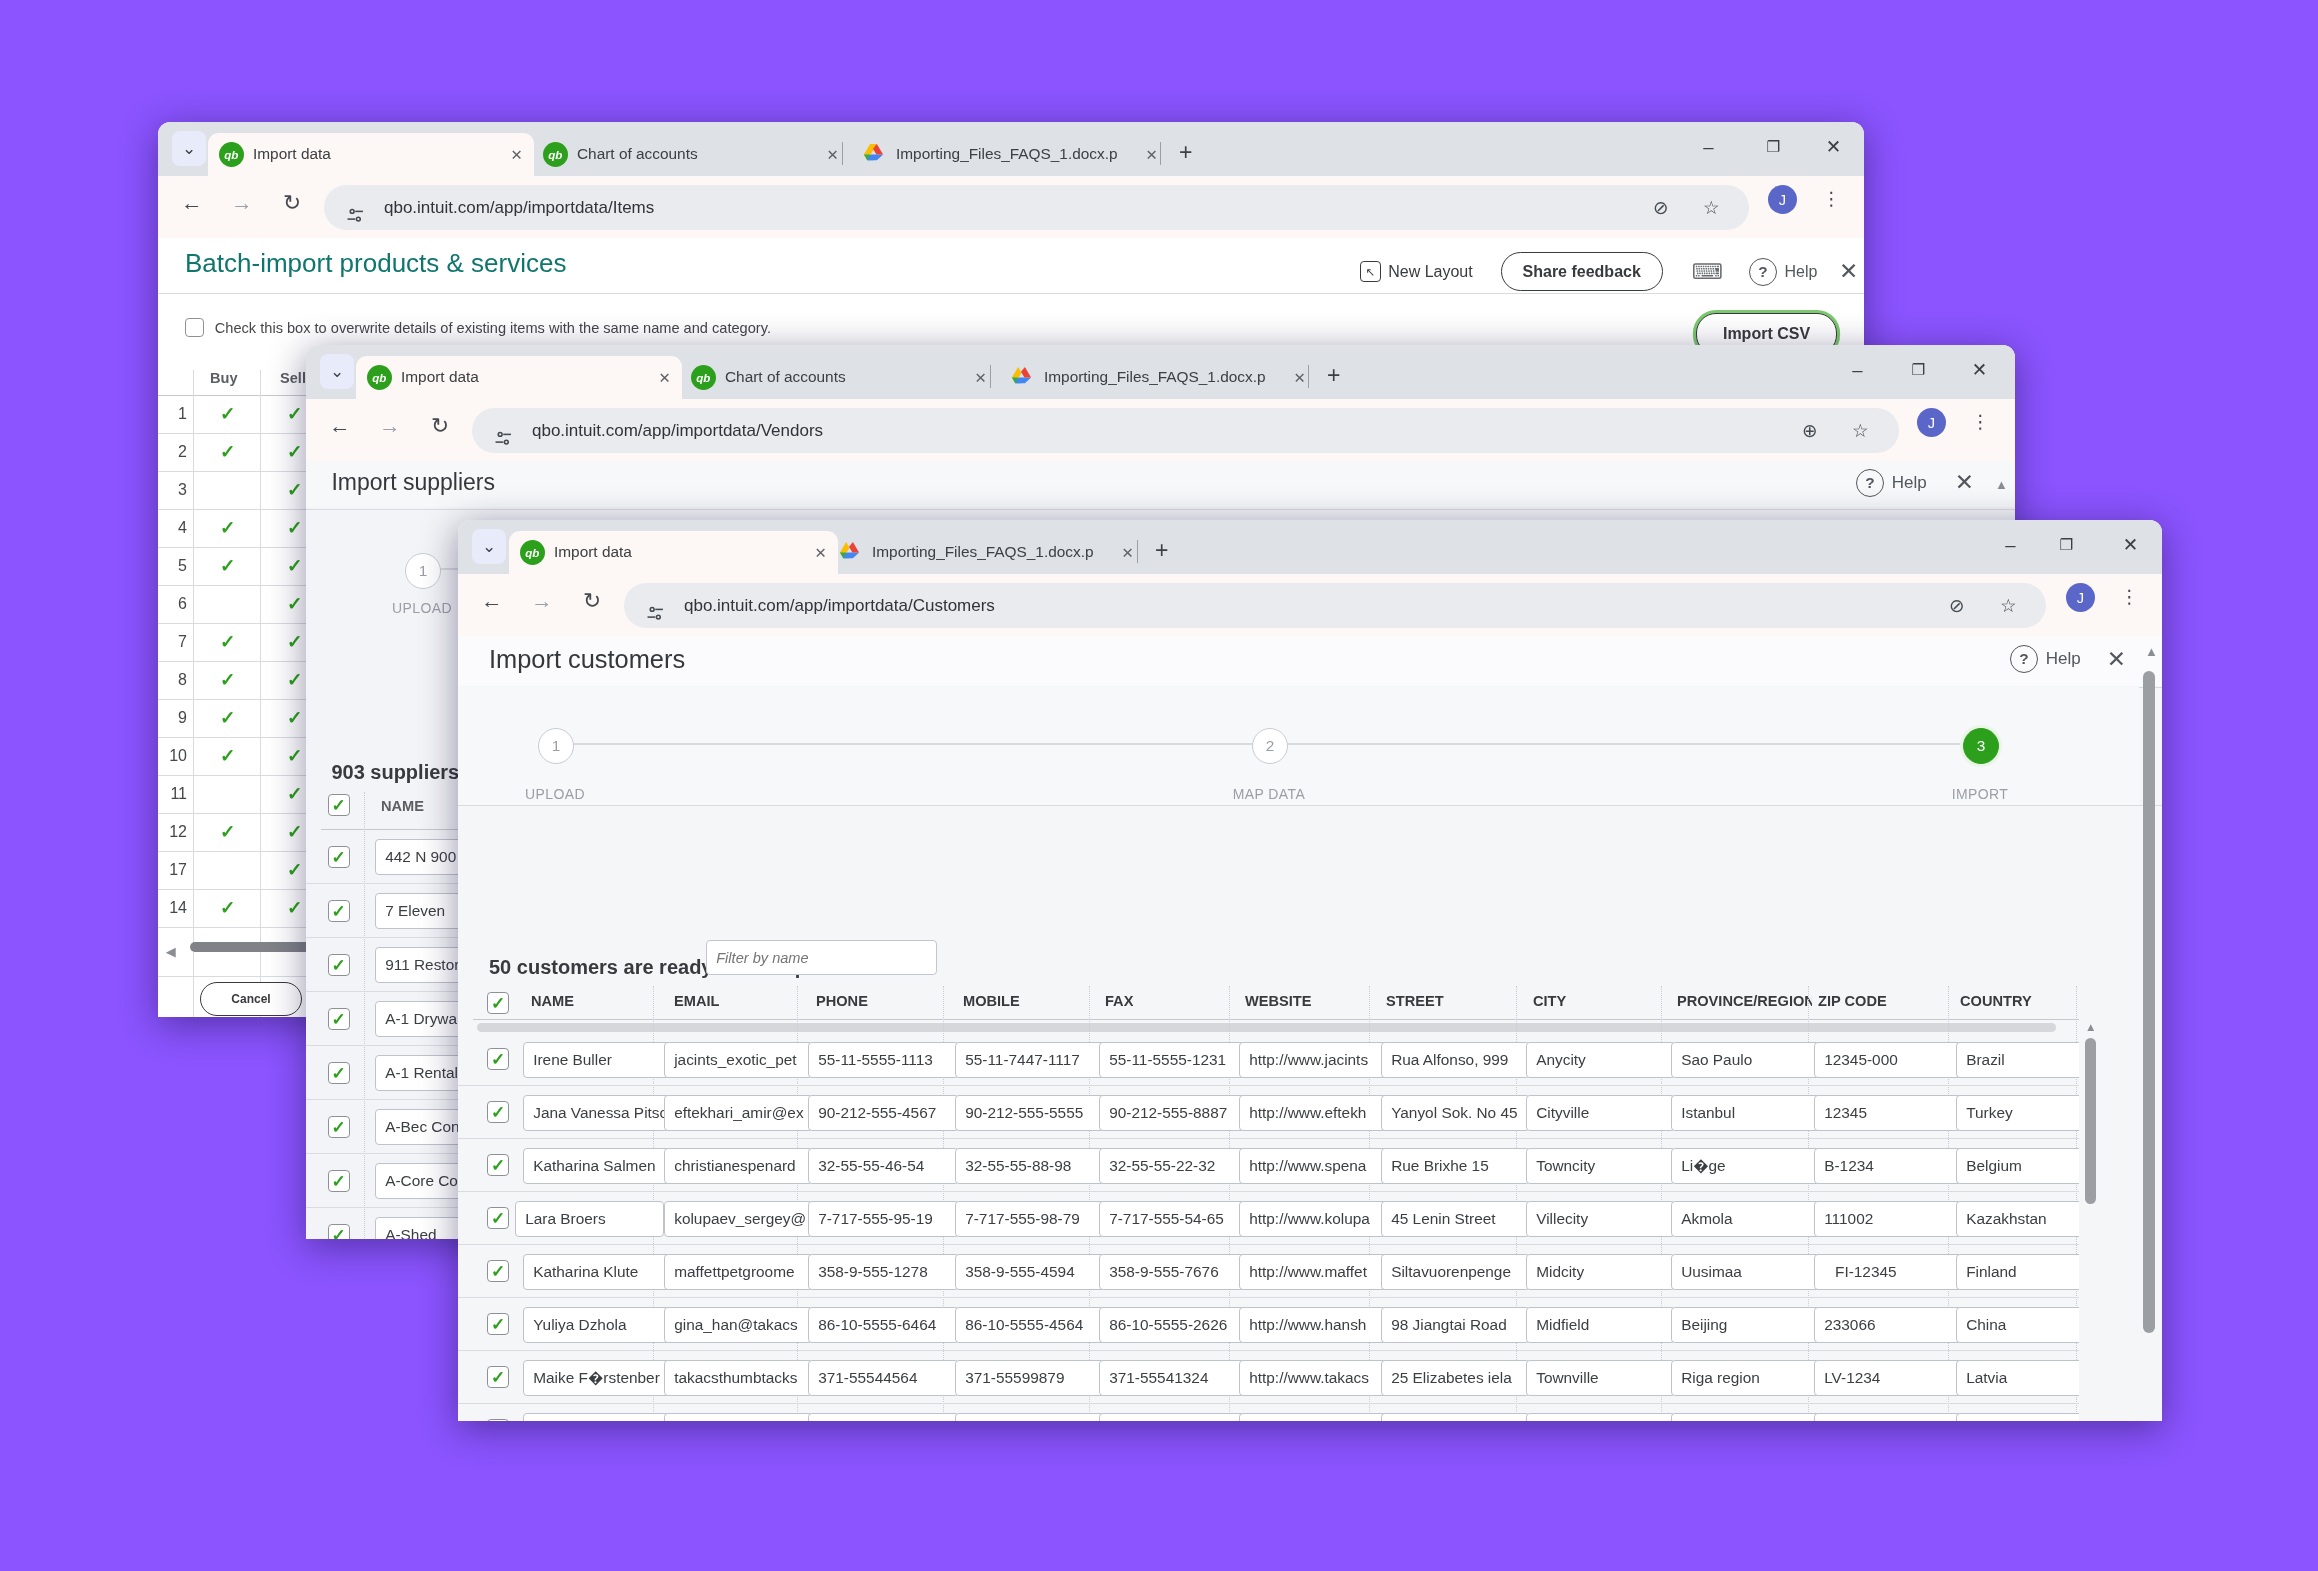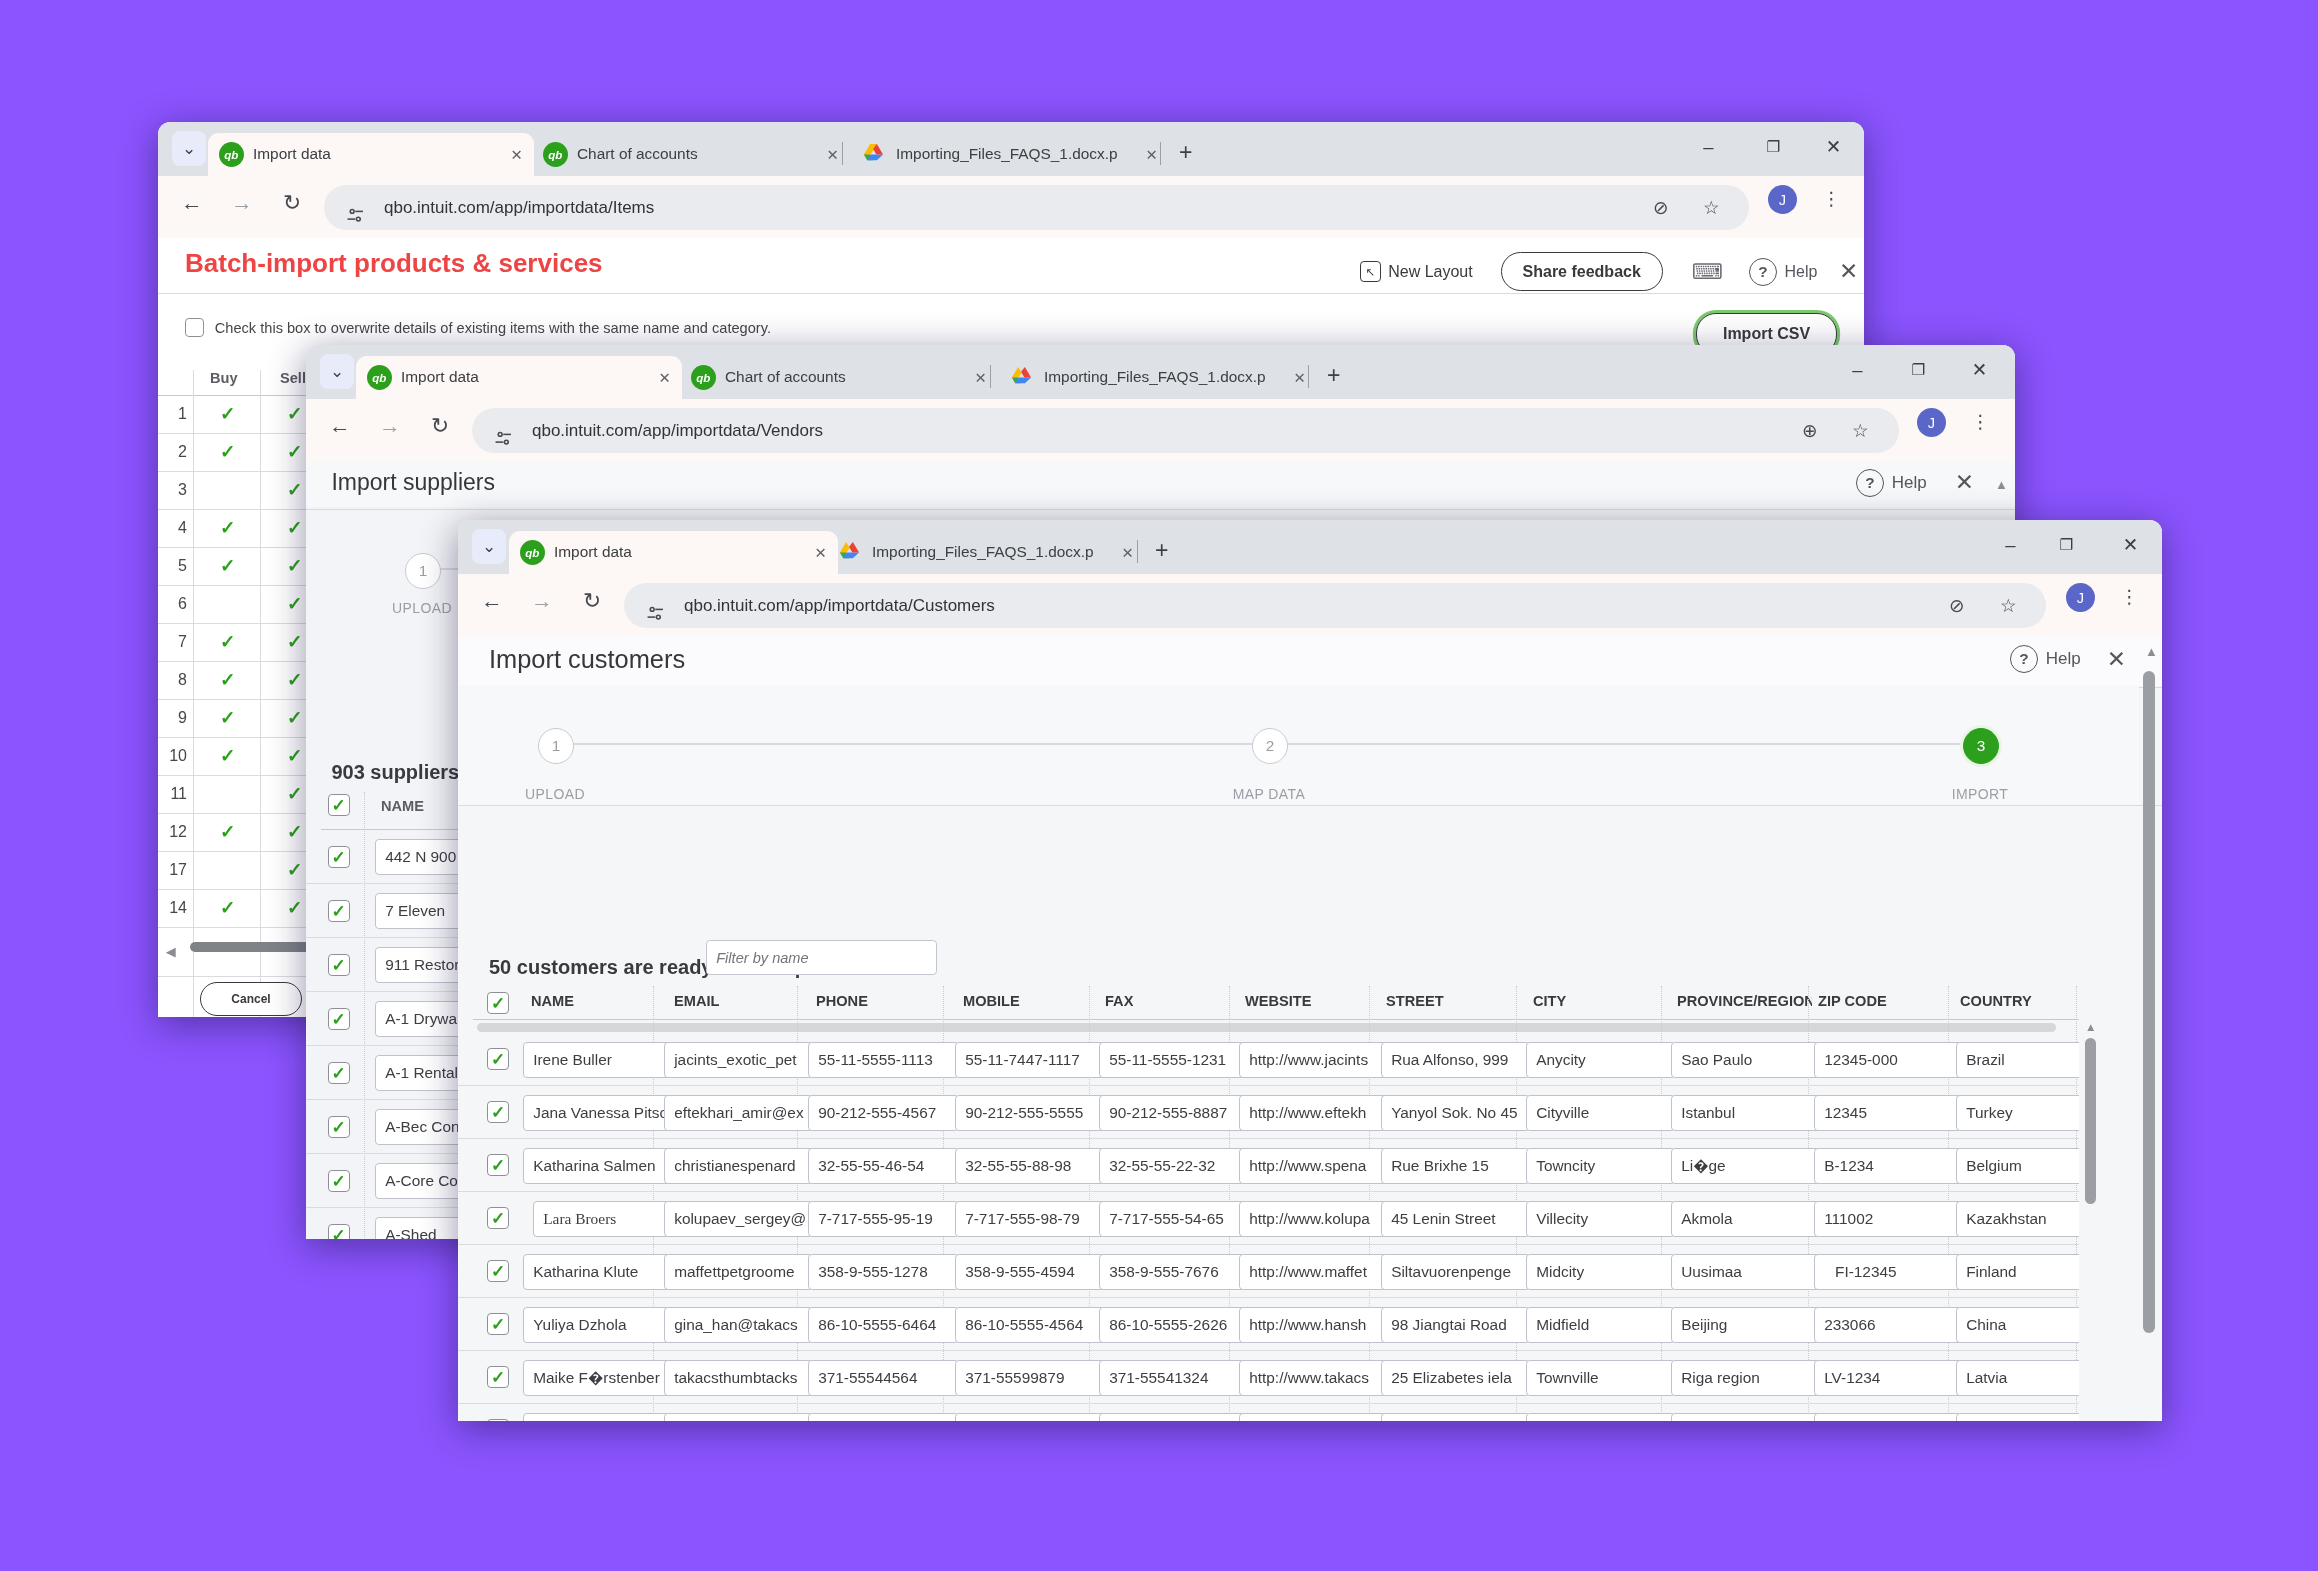--- a/index.html
+++ b/index.html
@@ -25,21 +25,21 @@
   .navic{position:absolute;top:14px;font-size:21.6px;color:#454a50;}
   .navic.dim{color:#9aa0a6;}
   .urlpill{position:absolute;top:8.5px;height:45px;background:#e9ebef;border-radius:23px;}
   .tuneic{position:absolute;top:21.6px;}
   .urltext{position:absolute;top:13px;font-size:17px;color:#313338;white-space:nowrap;}
   .pillic{position:absolute;top:12.3px;font-size:18.5px;color:#454a50;}
   .avatar{position:absolute;top:9.2px;width:29px;height:29px;border-radius:50%;background:#5a67c9;color:#fff;
           display:flex;align-items:center;justify-content:center;font-size:14.6px;}
   .dots{position:absolute;top:12.3px;font-size:18.5px;color:#454a50;letter-spacing:0;}
   .content{position:absolute;left:0;right:0;top:116px;bottom:0;background:#fff;overflow:hidden;}
-  .pgtitle{position:absolute;font-weight:bold;color:#ef4444;}
+  .pgtitle{position:absolute;font-weight:normal;color:#0f766e;}
   .helpq{width:26px;height:26px;border-radius:50%;border:1.5px solid #53565c;display:inline-flex;align-items:center;
          justify-content:center;font-size:15.4px;font-weight:bold;color:#53565c;}
   .xclose{font-size:23px;color:#53565c;}
   .divider{position:absolute;left:0;right:0;height:0.8px;background:#d9dbe0;}
   .ckbox{width:20px;height:20px;border:1.5px solid #8d9096;border-radius:3.9px;background:#fff;display:flex;
          align-items:center;justify-content:center;}
   .ckbox .ck{color:#2ca01c;font-size:17px;font-weight:bold;line-height:1;}
   .greenck{color:#2ca01c;font-weight:bold;font-size:18.5px;}
   .pillbtn{border:1.5px solid #393a3d;border-radius:20px;background:#fff;font-weight:bold;color:#393a3d;
            display:flex;align-items:center;justify-content:center;}
@@ -505,21 +505,21 @@
           <div class="inputbox" style="position: absolute; left: 923px; top: 8.5px; width: 129px; height: 34px;">Rue Brixhe 15</div>
           <div class="inputbox" style="position: absolute; left: 1068px; top: 8.5px; width: 129px; height: 34px;">Towncity</div>
           <div class="inputbox" style="position: absolute; left: 1213px; top: 8.5px; width: 132px; height: 34px;">Li�ge</div>
           <div class="inputbox" style="position: absolute; left: 1356px; top: 8.5px; width: 129px; height: 34px;">B-1234</div>
           <div class="inputbox" style="position: absolute; left: 1498px; top: 8.5px; width: 109px; height: 34px;">Belgium</div>
         </div>
         <div style="position: relative; height: 52px; border-bottom: 0.8px solid rgb(217, 219, 224);">
           <span class="ckbox" style="position: absolute; left: 29px; top: 15.4px;">
             <span class="ck">✓</span>
           </span>
-          <div class="inputbox" style="position: absolute; left: 75px; top: 8.5px; width: 129px; height: 34px; font-family: Liberation Serif, serif;">Lara Broers</div>
+          <div class="inputbox" style="position: absolute; left: 57px; top: 8.5px; width: 129px; height: 34px;">Lara Broers</div>
           <div class="inputbox" style="position: absolute; left: 206px; top: 8.5px; width: 129px; height: 34px;">kolupaev_sergey@</div>
           <div class="inputbox" style="position: absolute; left: 350px; top: 8.5px; width: 131px; height: 34px;">7-717-555-95-19</div>
           <div class="inputbox" style="position: absolute; left: 497px; top: 8.5px; width: 131px; height: 34px;">7-717-555-98-79</div>
           <div class="inputbox" style="position: absolute; left: 641px; top: 8.5px; width: 129px; height: 34px;">7-717-555-54-65</div>
           <div class="inputbox" style="position: absolute; left: 781px; top: 8.5px; width: 128px; height: 34px;">http://www.kolupa</div>
           <div class="inputbox" style="position: absolute; left: 923px; top: 8.5px; width: 129px; height: 34px;">45 Lenin Street</div>
           <div class="inputbox" style="position: absolute; left: 1068px; top: 8.5px; width: 129px; height: 34px;">Villecity</div>
           <div class="inputbox" style="position: absolute; left: 1213px; top: 8.5px; width: 132px; height: 34px;">Akmola</div>
           <div class="inputbox" style="position: absolute; left: 1356px; top: 8.5px; width: 129px; height: 34px;">111002</div>
           <div class="inputbox" style="position: absolute; left: 1498px; top: 8.5px; width: 109px; height: 34px;">Kazakhstan</div>

